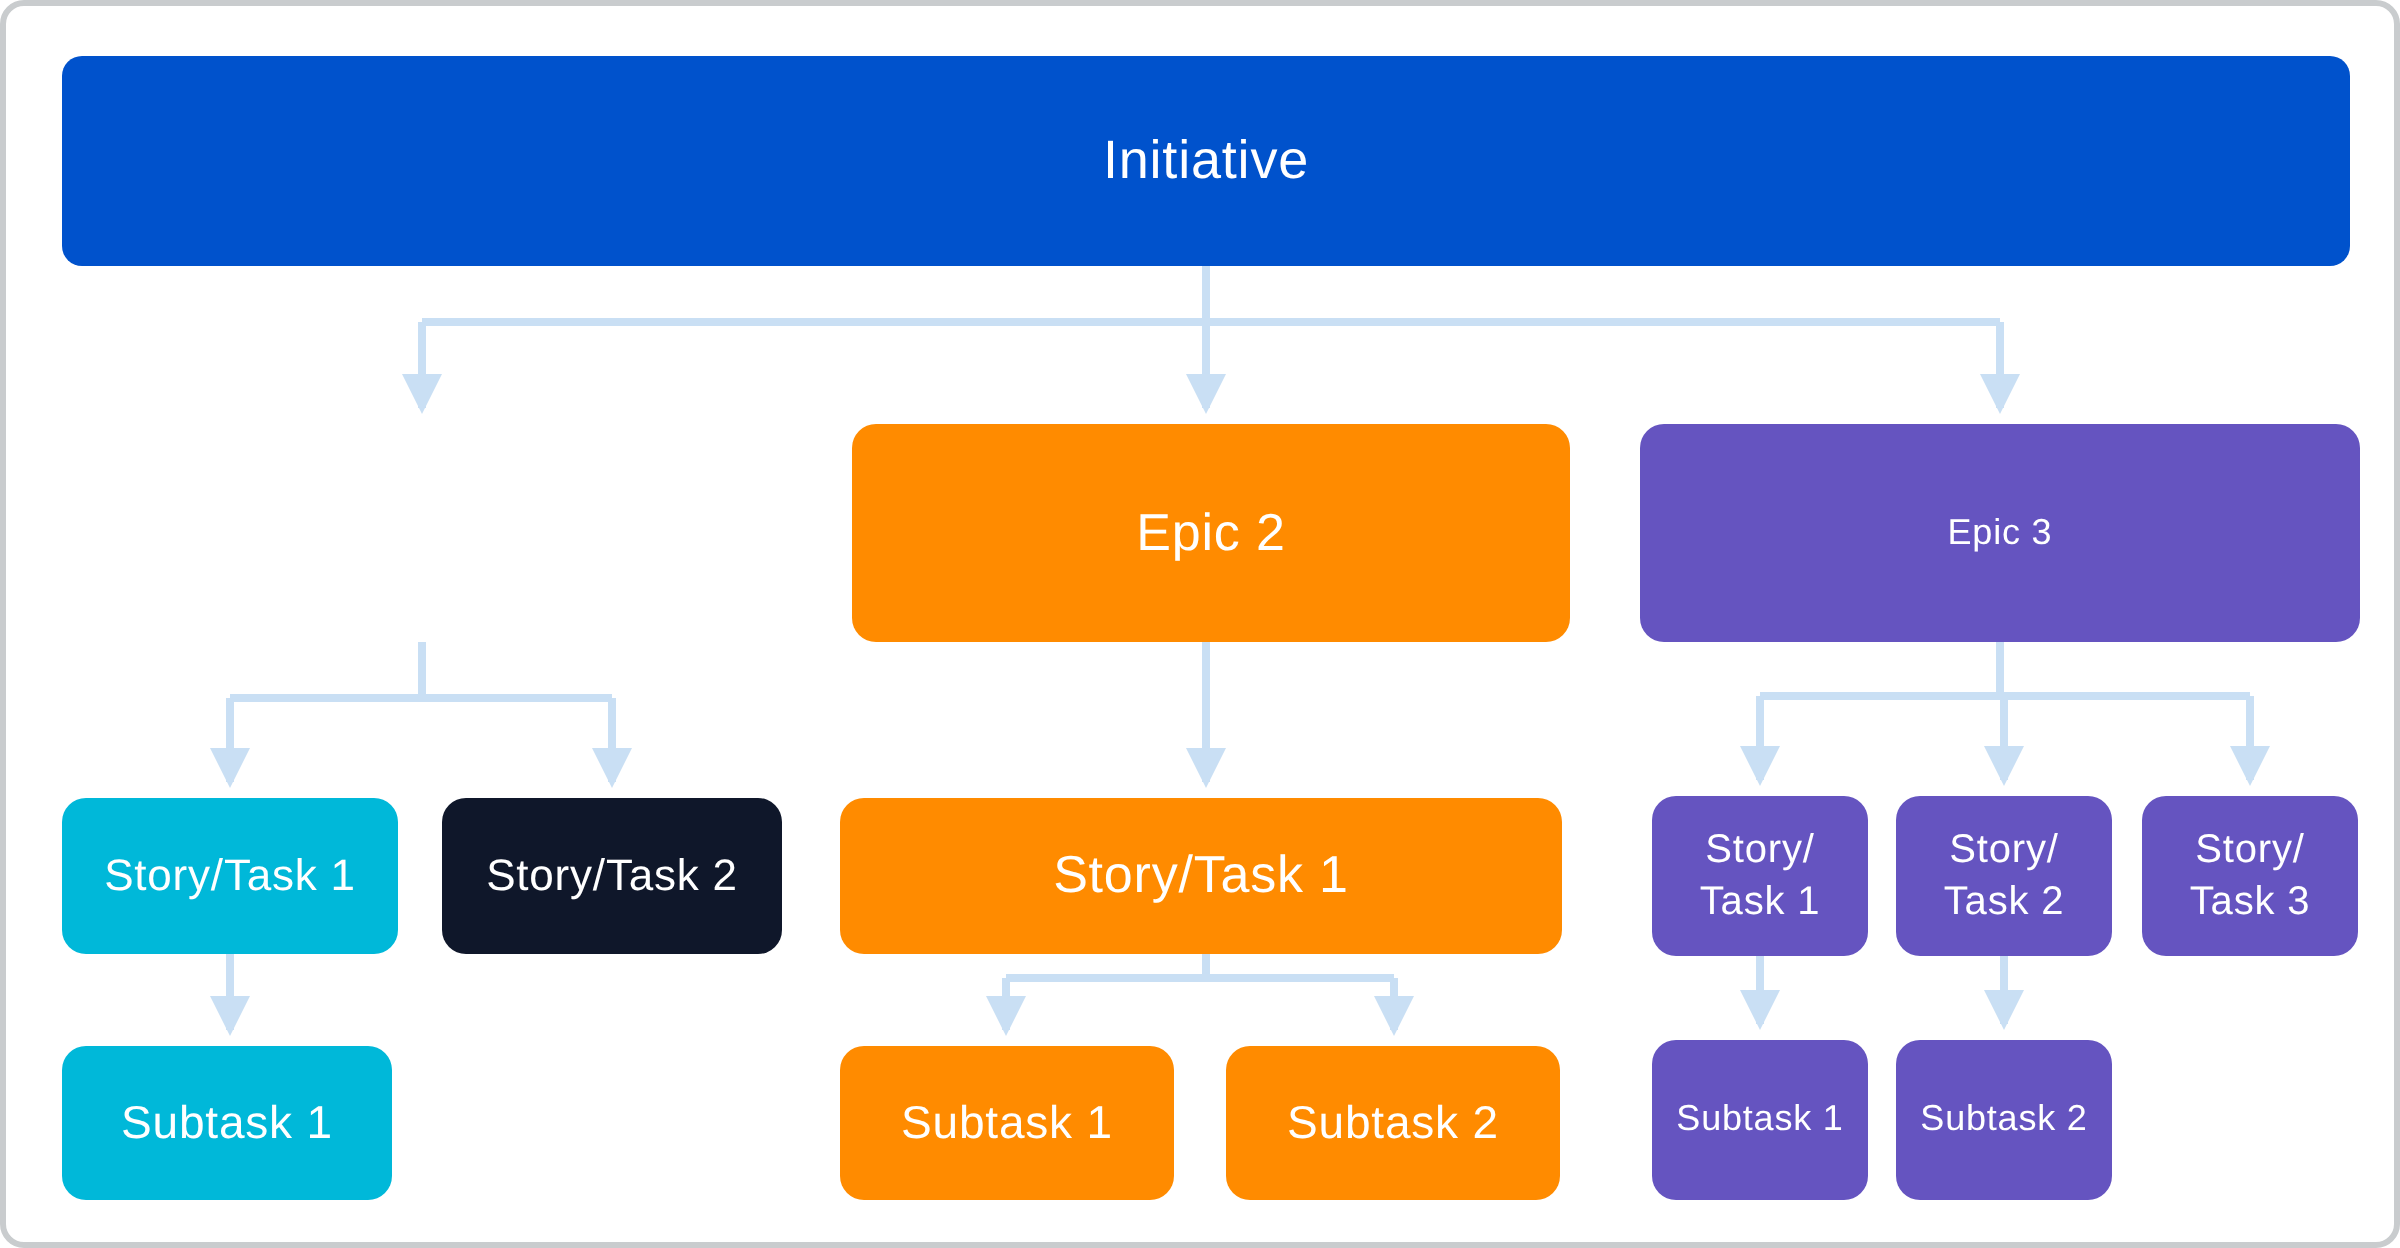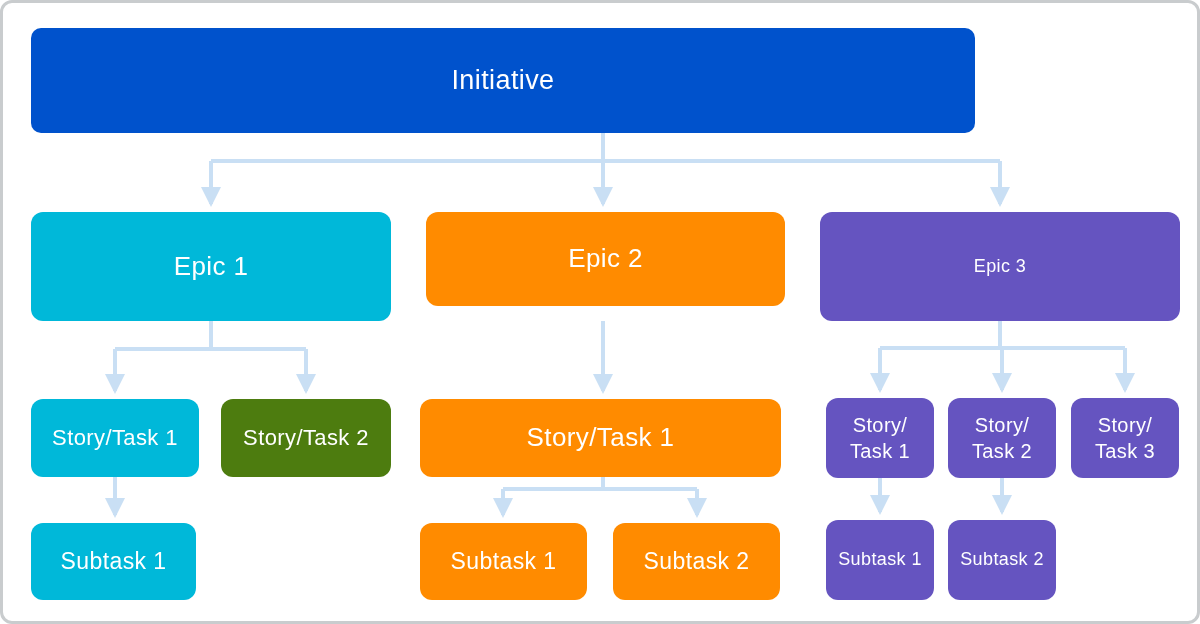--- a/index.html
+++ b/index.html
@@ -97,31 +97,30 @@
       <path class="line" d="M999,345 V387" marker-end="url(#ah)"></path>
       <path class="line" d="M1122,345 V387" marker-end="url(#ah)"></path>
     </g>
 
     <g>
       <path class="line" d="M877,475 V509" marker-end="url(#ah)"></path>
       <path class="line" d="M999,475 V509" marker-end="url(#ah)"></path>
     </g>
   </svg>
 
-  <div class="node initiative" style="left: 28px; top: 25px; width: 944px; height: 105px; font-size: 27px; background-color: rgb(0, 82, 204); color: rgb(255, 255, 255);">Initiative</div>
+  <div class="node initiative" style="left: 28px; top: 25px; width: 1144px; height: 105px; font-size: 27px; background-color: rgb(0, 82, 204); color: rgb(255, 255, 255);">Initiative</div>
 
-  <div class="node" style="left: 28px; top: 209px; width: 360px; height: 109px; font-size: 26px; background-color: rgb(0, 184, 217); color: rgb(255, 255, 255);">Epic 1</div>
 
-  <div class="node" style="left: 423px; top: 209px; width: 359px; height: 94px; font-size: 26px; background-color: rgb(255, 139, 0); color: rgb(255, 255, 255); text-align: right;">Epic 2</div>
+  <div class="node" style="left: 423px; top: 209px; width: 359px; height: 109px; font-size: 26px; background-color: rgb(255, 139, 0); color: rgb(255, 255, 255); text-align: right;">Epic 2</div>
 
   <div class="node" style="left: 817px; top: 209px; width: 360px; height: 109px; font-size: 18px; background-color: rgb(101, 84, 192); color: rgb(255, 255, 255);">Epic 3</div>
 
   <div class="node" style="left: 28px; top: 396px; width: 168px; height: 78px; font-size: 22px; background-color: rgb(0, 184, 217); color: rgb(255, 255, 255);">Story/Task 1</div>
 
-  <div class="node" style="left: 218px; top: 396px; width: 170px; height: 78px; font-size: 22px; background-color: #4d7c0f; color: rgb(255, 255, 255);">Story/Task 2</div>
+  <div class="node" style="left: 218px; top: 396px; width: 170px; height: 78px; font-size: 22px; background-color: #0f172a; color: rgb(255, 255, 255);">Story/Task 2</div>
 
   <div class="node" style="left: 28px; top: 520px; width: 165px; height: 77px; font-size: 23px; background-color: rgb(0, 184, 217); color: rgb(255, 255, 255);">Subtask 1</div>
 
   <div class="node" style="left: 417px; top: 396px; width: 361px; height: 78px; font-size: 26px; background-color: rgb(255, 139, 0); color: rgb(255, 255, 255);">Story/Task 1</div>
 
   <div class="node" style="left: 417px; top: 520px; width: 167px; height: 77px; font-size: 23px; background-color: rgb(255, 139, 0); color: rgb(255, 255, 255);">Subtask 1</div>
 
   <div class="node" style="left: 610px; top: 520px; width: 167px; height: 77px; font-size: 23px; background-color: rgb(255, 139, 0); color: rgb(255, 255, 255);">Subtask 2</div>
 
   <div class="node" style="left: 823px; top: 395px; width: 108px; height: 80px; font-size: 20px; background-color: rgb(101, 84, 192); color: rgb(255, 255, 255);">Story/

